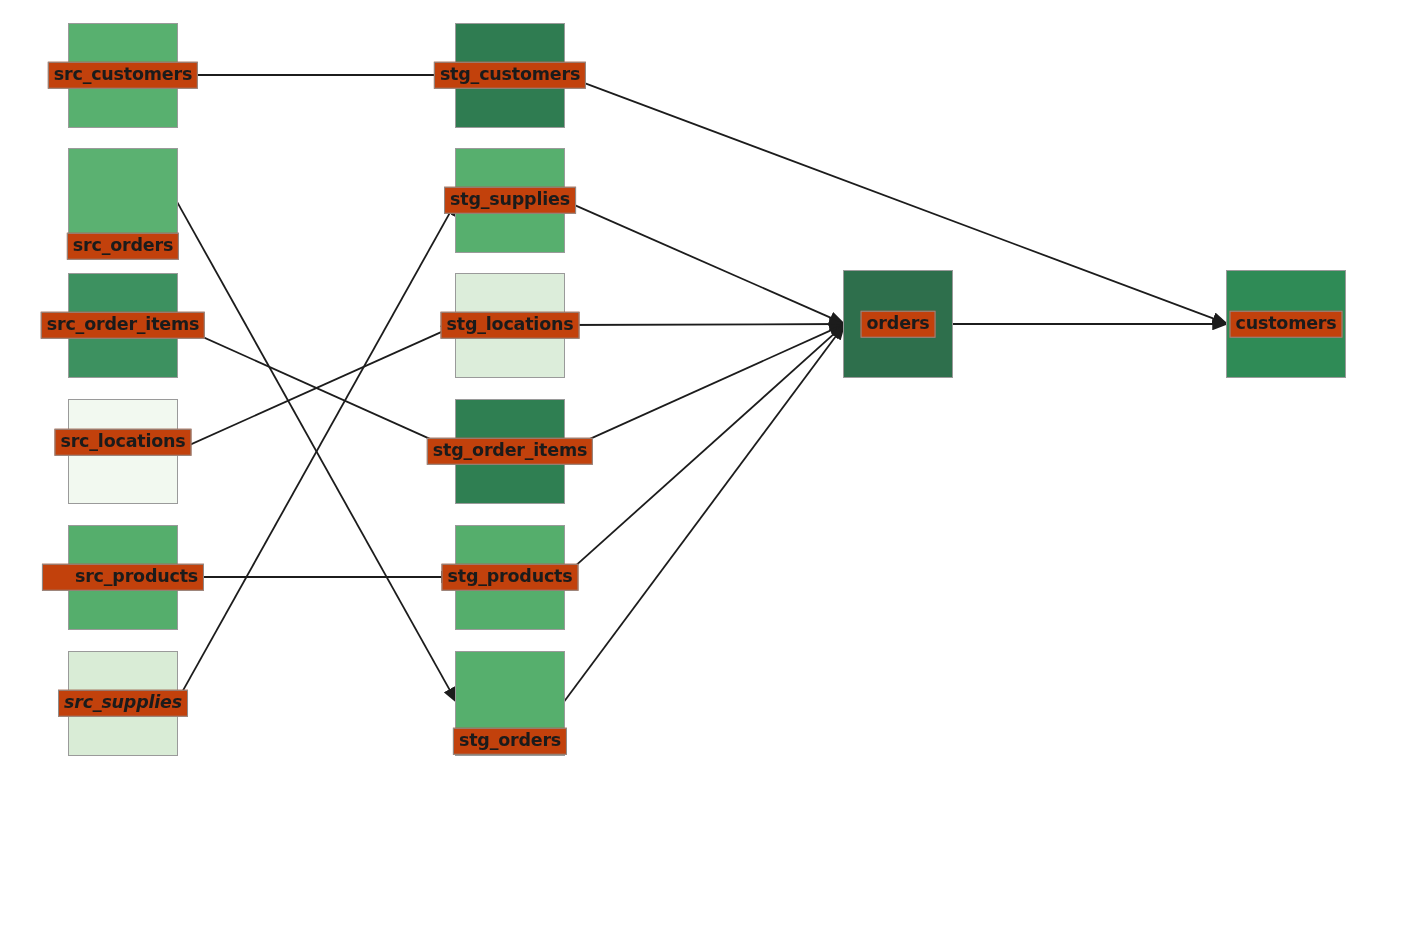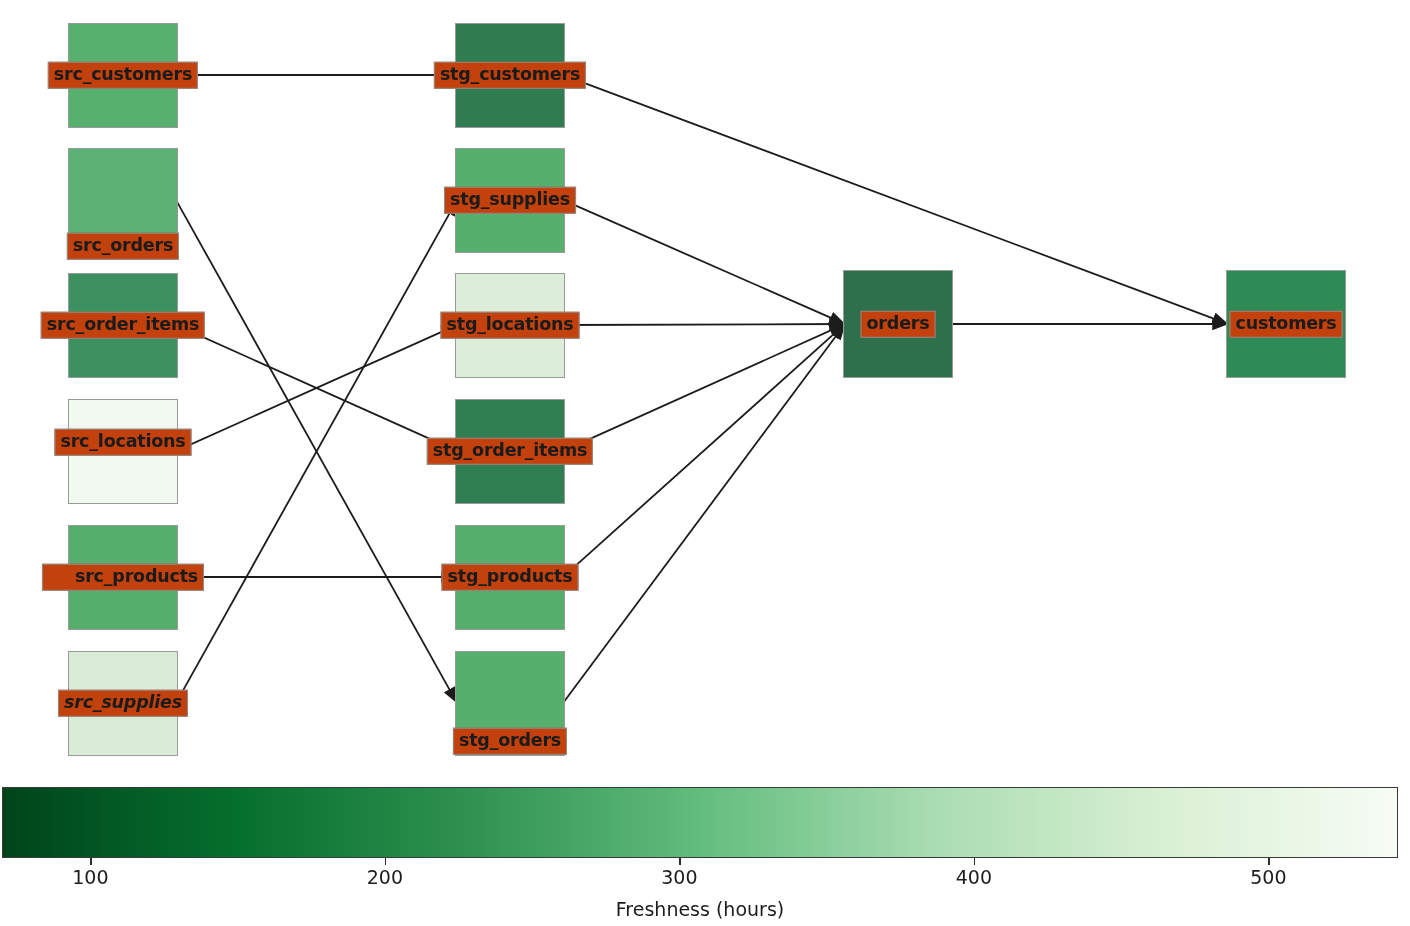--- a/index.html
+++ b/index.html
@@ -148,30 +148,14 @@
         <div class="node-label" style="left: 510px; top: 577px;">stg_products</div>
         <div class="node" style="left: 455px; top: 650.5px; width: 110px; height: 105px; background: rgb(86, 175, 109); border-color: rgb(154, 154, 154);"></div>
         <div class="node-label" style="left: 510px; top: 741px;">stg_orders</div>
         <div class="node" style="left: 843px; top: 270px; width: 110px; height: 108px; background: rgb(46, 111, 76); border-color: rgb(154, 154, 154);"></div>
         <div class="node-label" style="left: 898px; top: 324px;">orders</div>
         <div class="node" style="left: 1226px; top: 270px; width: 120px; height: 108px; background: rgb(47, 139, 86); border-color: rgb(154, 154, 154);"></div>
         <div class="node-label" style="left: 1286px; top: 324px;">customers</div>
       </div>
   </div>
 
-  <div id="colorbar-wrap">
-    <div id="colorbar" style="background: linear-gradient(to right, rgb(0, 68, 27), rgb(5, 111, 45), rgb(47, 145, 80), rgb(98, 189, 125), rgb(169, 220, 178), rgb(217, 240, 211), rgb(247, 252, 245));"></div>
-    <div id="cb-ticks">
-        <div class="cb-tick" style="left: 90.3544px;"></div>
-        <div class="cb-tick-label" style="left: 90.3544px;">100</div>
-        <div class="cb-tick" style="left: 384.869px;"></div>
-        <div class="cb-tick-label" style="left: 384.869px;">200</div>
-        <div class="cb-tick" style="left: 679.384px;"></div>
-        <div class="cb-tick-label" style="left: 679.384px;">300</div>
-        <div class="cb-tick" style="left: 973.899px;"></div>
-        <div class="cb-tick-label" style="left: 973.899px;">400</div>
-        <div class="cb-tick" style="left: 1268.41px;"></div>
-        <div class="cb-tick-label" style="left: 1268.41px;">500</div>
-      </div>
-    <div id="cb-axis-label">Freshness (hours)</div>
-  </div>
 
 </div>
 
 </body></html>

